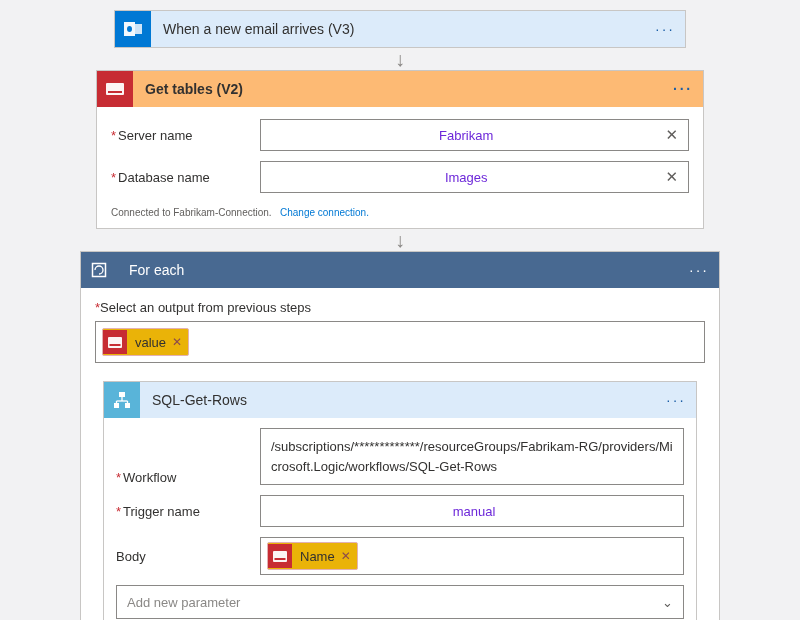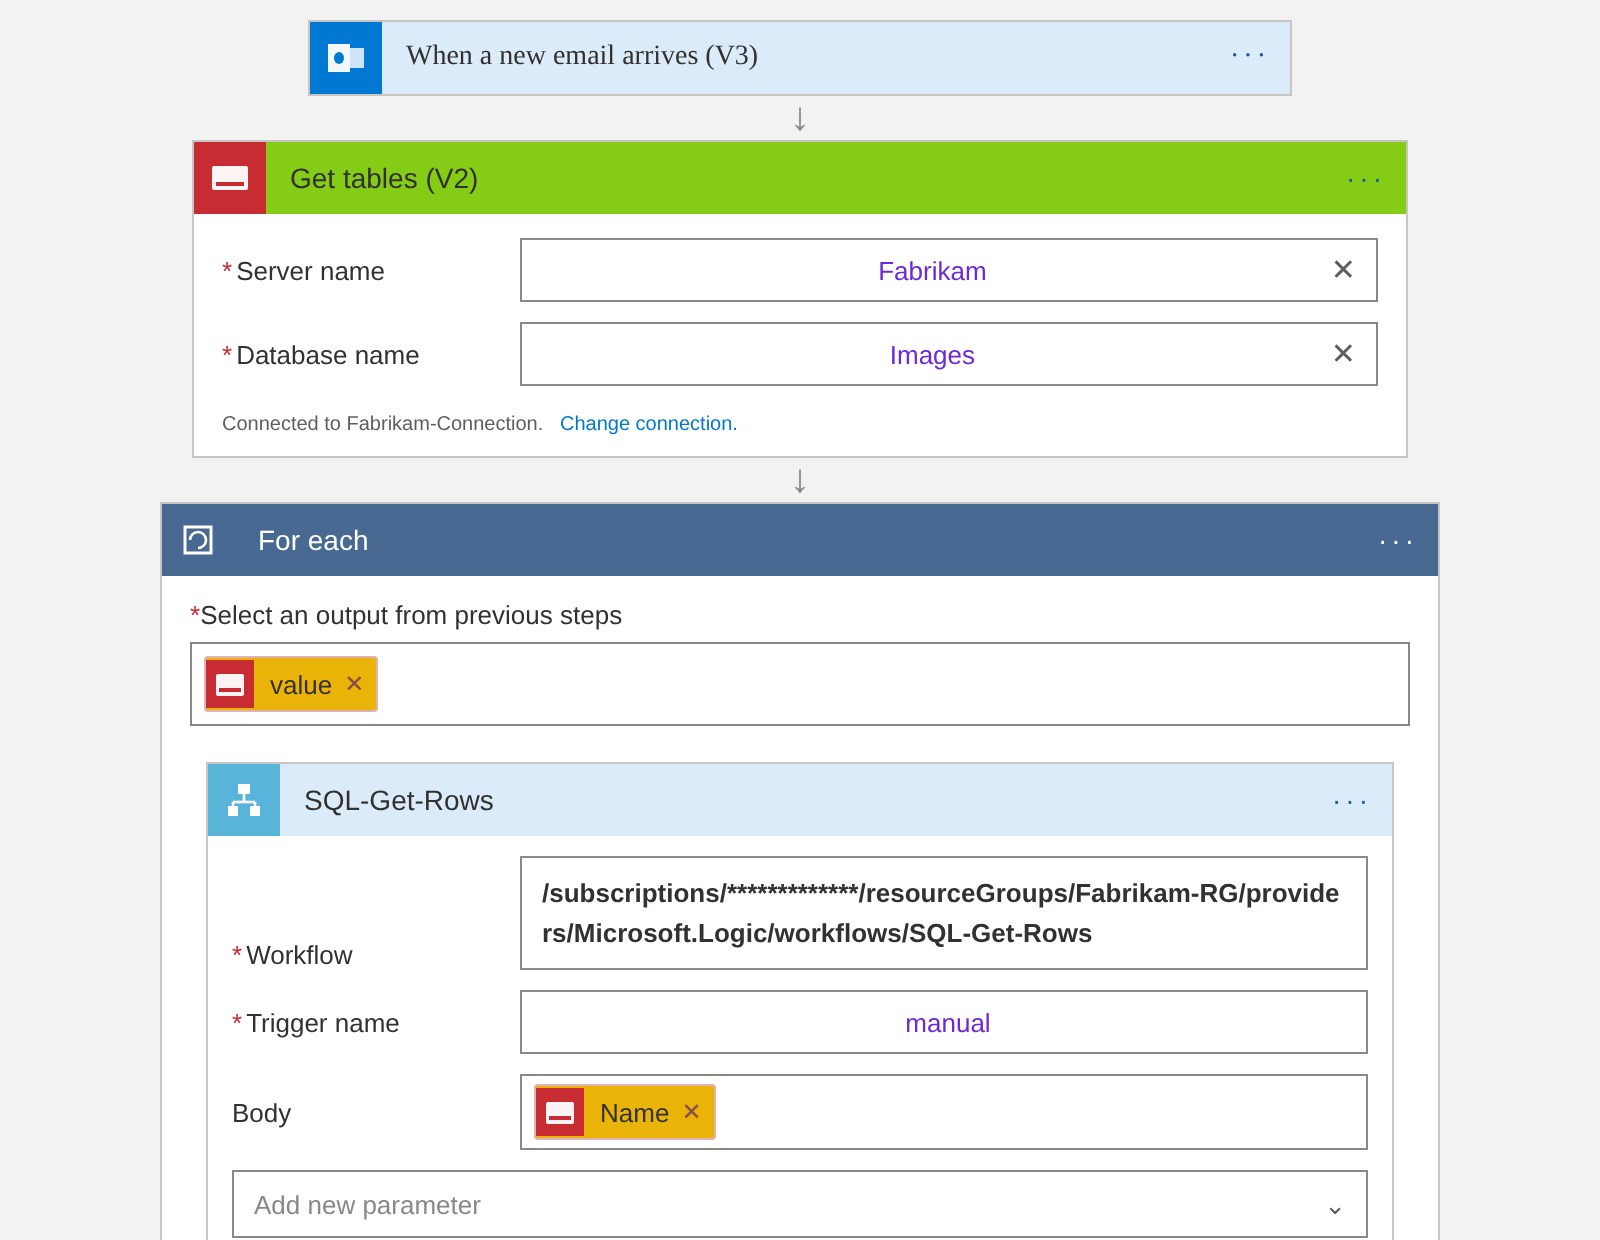--- a/index.html
+++ b/index.html
@@ -24,21 +24,21 @@
     background: #fff;
     border: 1px solid #c8c6c4;
   }
   .card-header {
     display: flex;
     align-items: center;
     height: 36px;
     padding: 0 6px 0 0;
   }
   .hdr-outlook { background: #dcebfa; }
-  .hdr-sql { background: #84cc16; }
+  .hdr-sql { background: #fdba74; font-weight: bold; }
   .hdr-foreach { background: #486991; color: #fff; }
   .hdr-logic { background: #dcebfa; }
   .icon-box {
     width: 36px;
     height: 36px;
     display: flex;
     align-items: center;
     justify-content: center;
     flex-shrink: 0;
   }
@@ -137,40 +137,39 @@
     border: 1px solid #c8c6c4;
   }
   .nested-body { padding: 10px 12px; }
   .nested-body .lbl { width: 100px; }
   .workflow-box {
     flex: 1;
     border: 1px solid #8a8886;
     padding: 8px 10px;
     line-height: 1.5;
     word-break: break-all;
-    font-weight: bold;
   }
   .param-select {
     border: 1px solid #8a8886;
     height: 34px;
     display: flex;
     align-items: center;
     padding: 0 10px;
     color: #8a8886;
     margin-top: 10px;
   }
   .param-select .chev { margin-left: auto; color: #605e5c; }
   svg { display: block; }
 </style>
 </head>
 <body>
 
 <div class="canvas">
 
-  <div class="card" style="width:492px;font-family:Liberation Serif, serif;">
+  <div class="card" style="width:572px;">
     <div class="card-header hdr-outlook">
       <div class="icon-box icon-outlook">
         <svg width="18" height="18" viewBox="0 0 18 18">
           <rect x="0" y="2" width="11" height="14" fill="#fff" opacity="0.95"></rect>
           <rect x="11" y="4" width="7" height="10" fill="#cfe4f7"></rect>
           <ellipse cx="5.5" cy="9" rx="2.5" ry="3" fill="#0078d4"></ellipse>
         </svg>
       </div>
       <div class="hdr-title">When a new email arrives (V3)</div>
       <div class="ellipsis">···</div>

